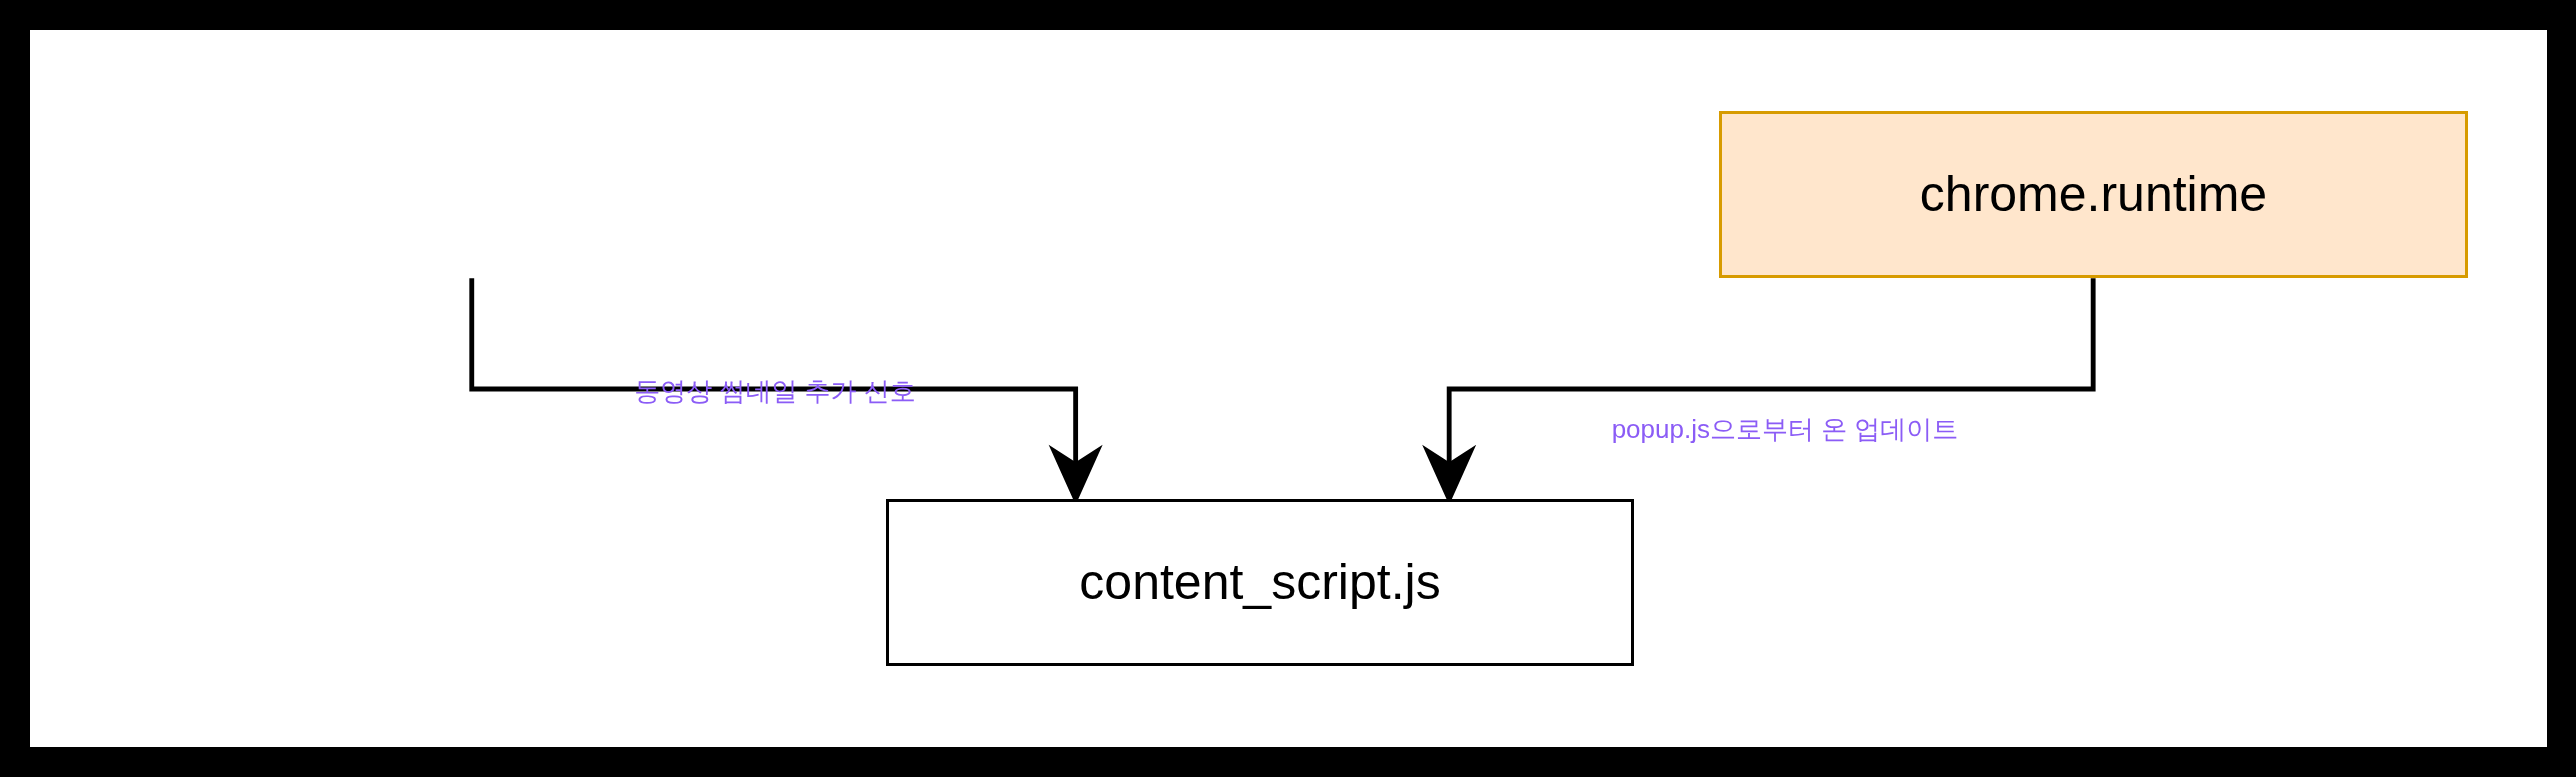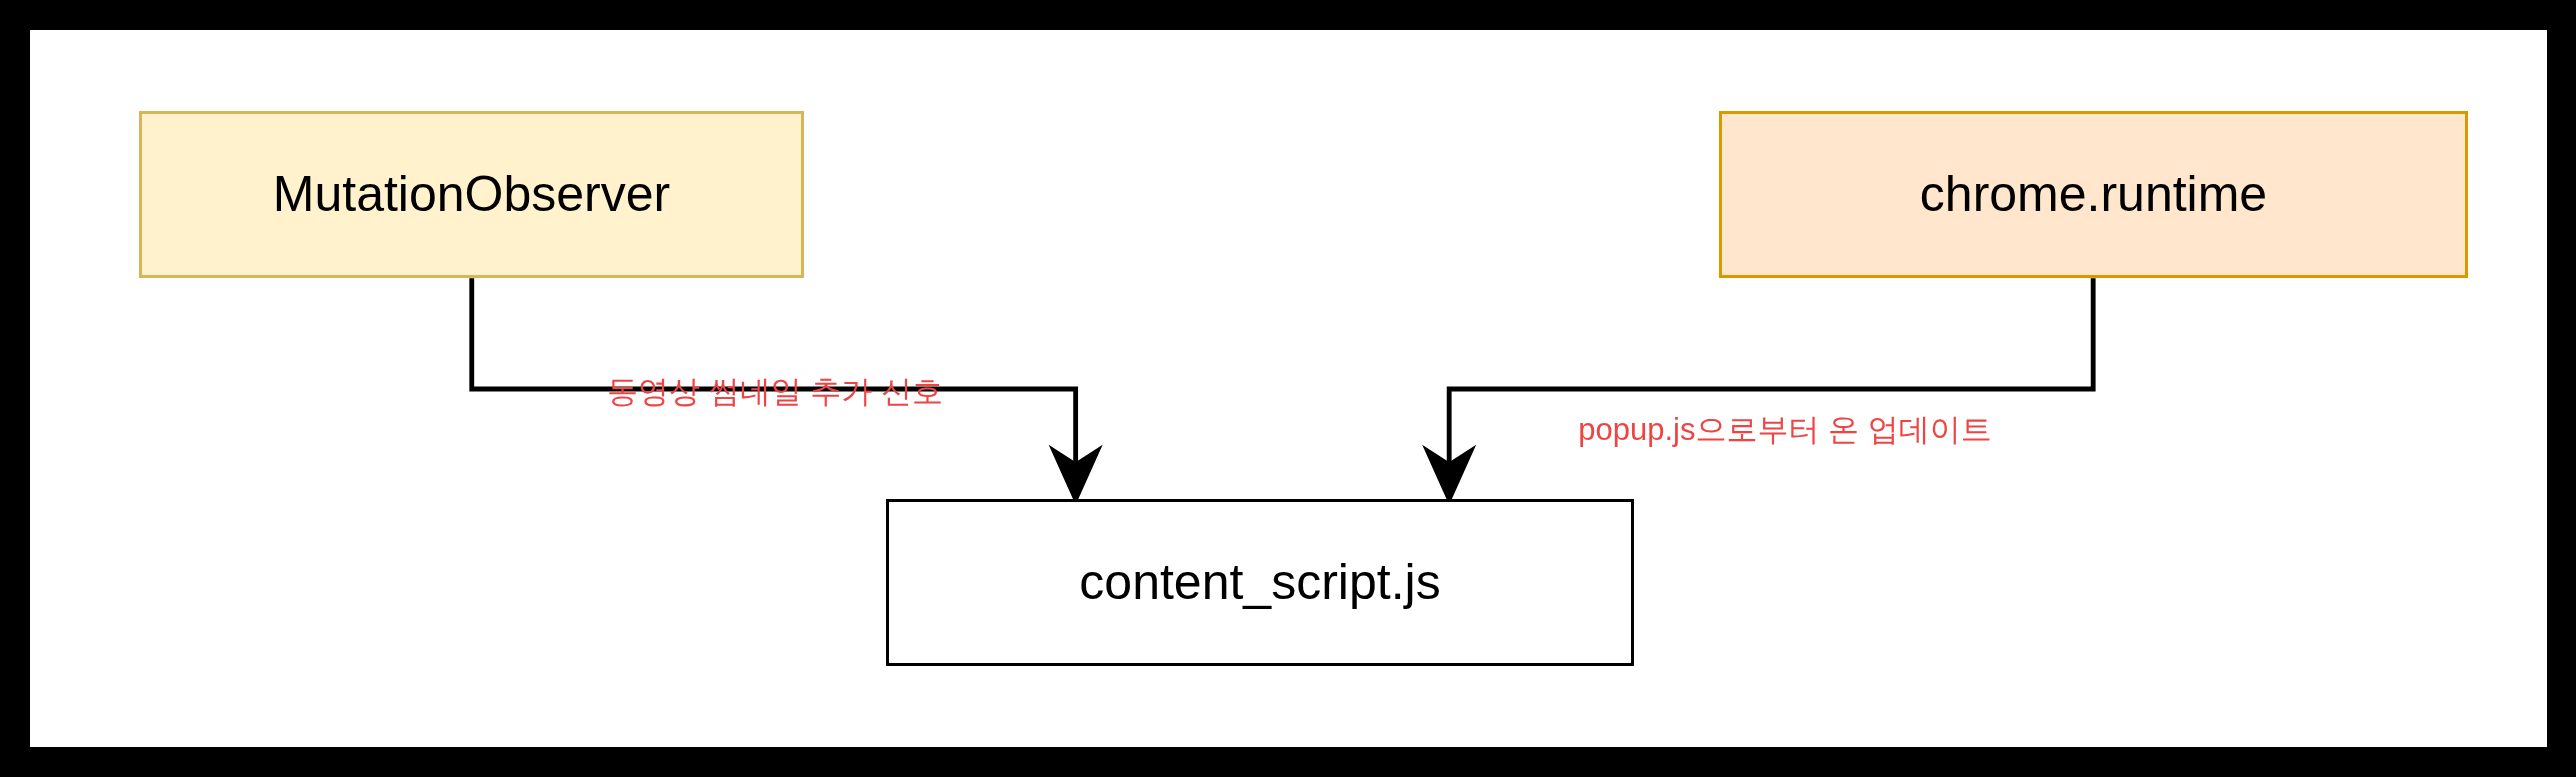--- a/index.html
+++ b/index.html
@@ -92,22 +92,22 @@
     width: 748px;
     height: 167px;
     background: #ffffff;
     border: 3.5px solid #000000;
     font-size: 50px;
   }
 
   
   .edge-label {
     position: absolute;
-    color: #ef4444;
-    font-size: 31px;
+    color: #8b5cf6;
+    font-size: 26px;
     line-height: 1;
     white-space: nowrap;
     transform: translate(-50%, -50%);
   }
   #edge-label-observer {
     left: 775px;
     top: 391px;
   }
   #edge-label-runtime {
     left: 1785px;
@@ -128,23 +128,20 @@
           <path d="M 682 402 L 682 562 L 1555 562 L 1555 700" fill="none" stroke="#000000" stroke-width="7" stroke-linecap="butt" stroke-linejoin="miter"></path>
           <path d="M 1555 721 L 1524 652 L 1555 672 L 1586 652 Z" fill="#000000" stroke="#000000" stroke-width="7" stroke-linejoin="miter"></path>
         </g>
 
         <g>
           <path d="M 3026 402 L 3026 562 L 2095 562 L 2095 700" fill="none" stroke="#000000" stroke-width="7" stroke-linecap="butt" stroke-linejoin="miter"></path>
           <path d="M 2095 721 L 2064 652 L 2095 672 L 2126 652 Z" fill="#000000" stroke="#000000" stroke-width="7" stroke-linejoin="miter"></path>
         </g>
       </svg>
 
-      <div class="node" id="node-mutationobserver">
-        <span class="node-label">MutationObserver</span>
-      </div>
 
       <div class="node" id="node-contentscript">
         <span class="node-label">content_script.js</span>
       </div>
 
       <div class="node" id="node-chromeruntime">
         <span class="node-label">chrome.runtime</span>
       </div>
 
       <span class="edge-label" id="edge-label-observer">동영상 썸네일 추가 신호</span>

